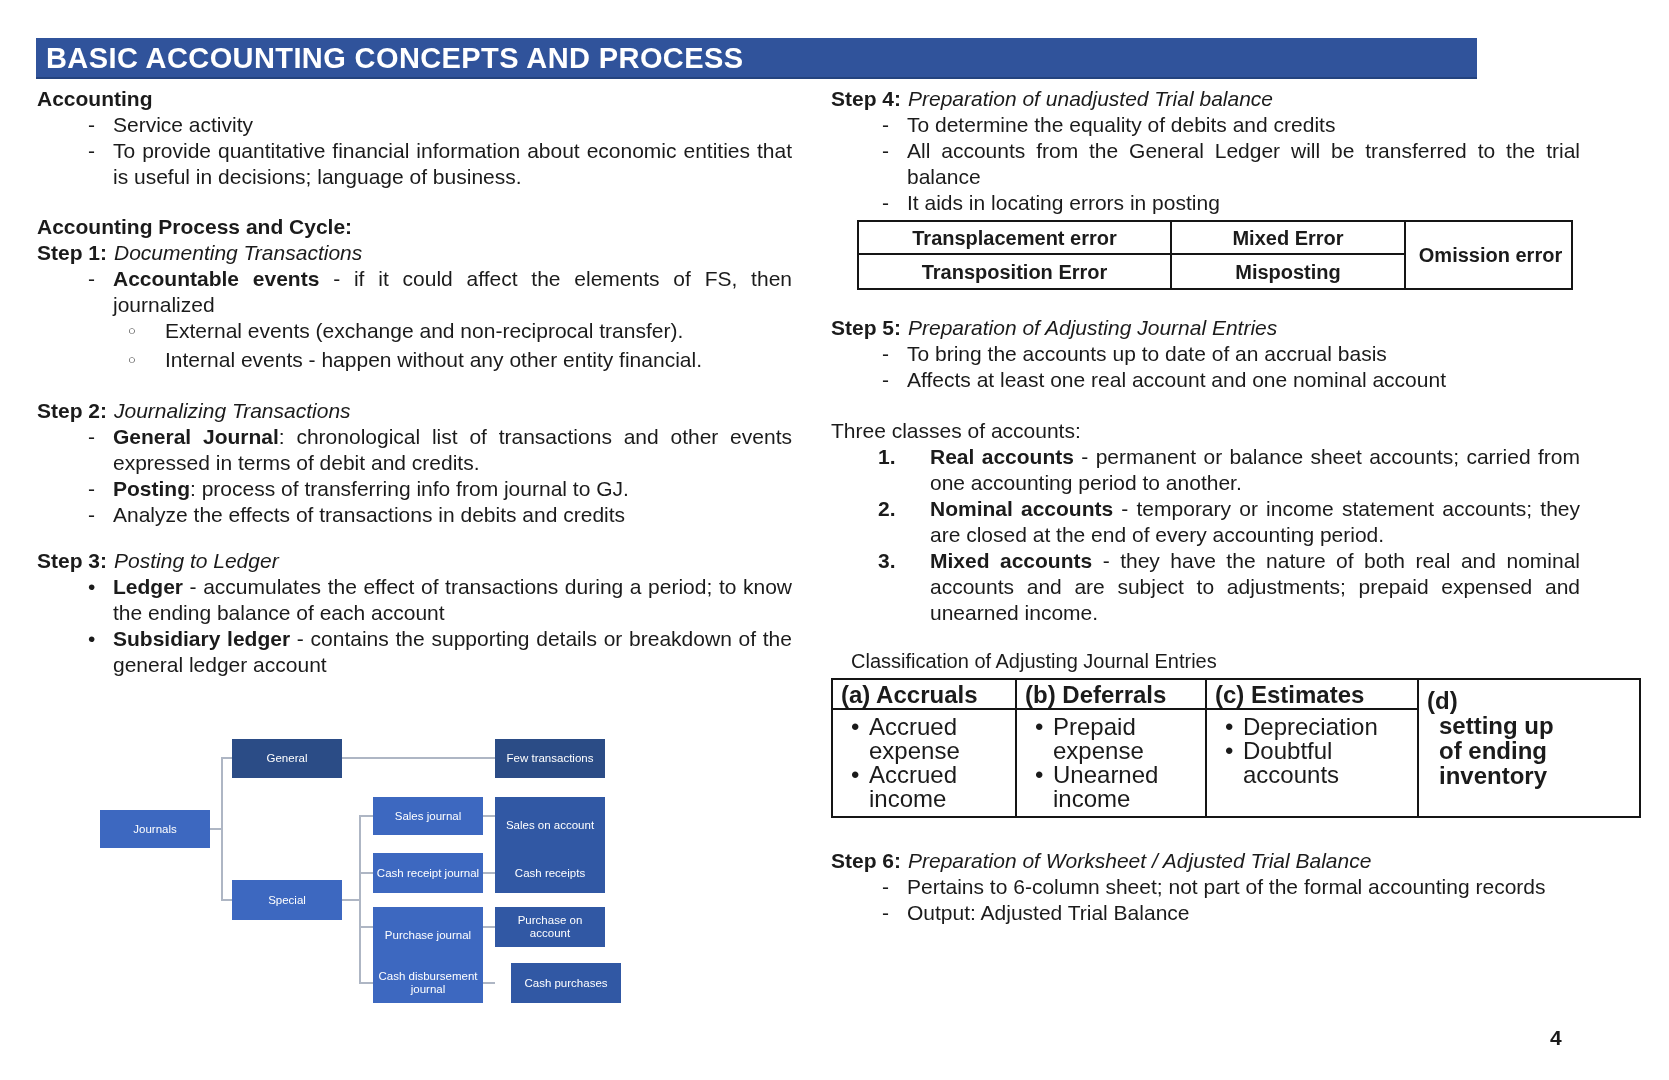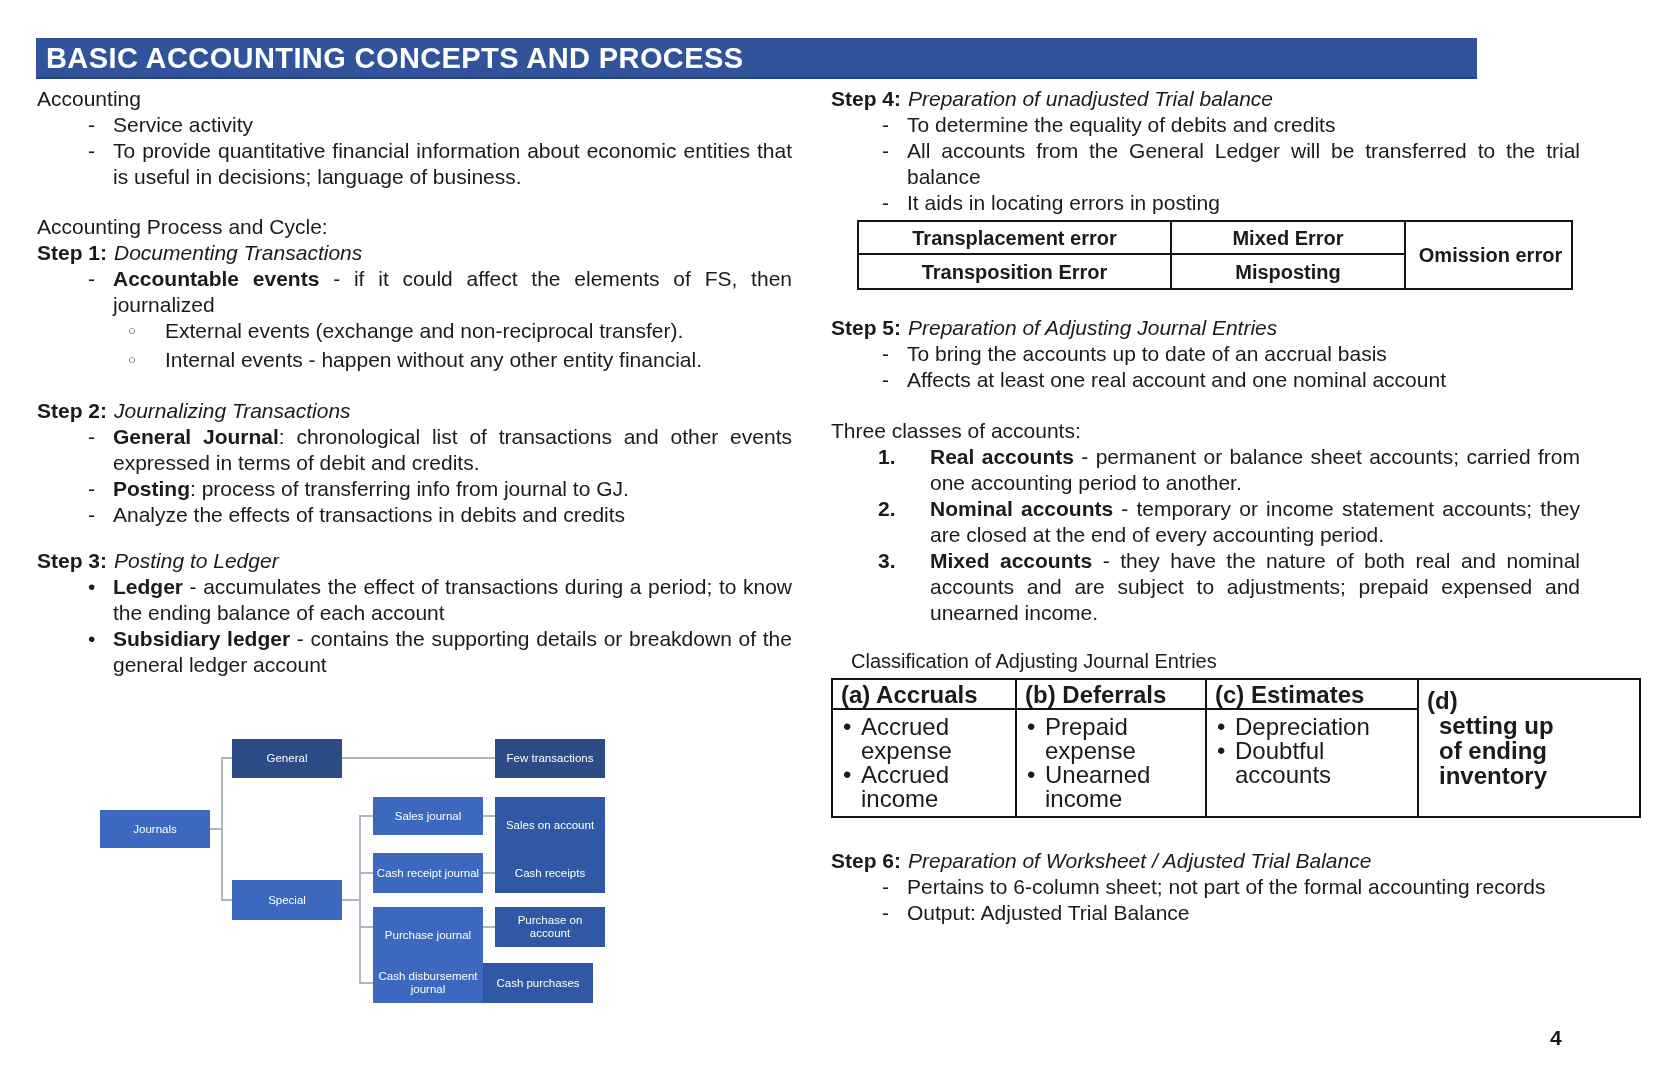--- a/index.html
+++ b/index.html
@@ -7,21 +7,21 @@
         font-family:"Liberation Sans", sans-serif;color:var(--text,#1b1b1b);}
   
   .banner{position:absolute;left:36px;top:38px;width:1441px;height:41px;
           background:var(--banner-bg,#30539B);color:var(--banner-text,#fff);
           font-size:29px;font-weight:700;line-height:41px;padding-left:10px;
           letter-spacing:.4px;border-bottom:2px solid #24437E;box-sizing:border-box;}
   
   .col{position:absolute;top:82px;font-size:21px;line-height:26px;}
   .col-left{left:37px;width:755px;}
   .col-right{left:831px;width:749px;}
-  .h{font-weight:400;}
+  .h{font-weight:700;}
   .step{margin-top:22px;}
   .step .lbl{font-weight:700;}
   .step .ttl{font-style:italic;margin-left:7px;}
   .mt4{margin-top:4px;} .mt20{margin-top:20px;} .mt24{margin-top:24px;}
   .mt25{margin-top:25px;} .mt30{margin-top:30px;}
   
   .li{display:flex;}
   .li .m{flex:0 0 25px;}
   .li.l1{padding-left:51px;}
   .li.sub{padding-left:91px;} .li.sub .m{flex:0 0 37px;}
@@ -41,21 +41,21 @@
   .t1 .mg{grid-column:3;grid-row:1 / span 2;border-right:none;line-height:24px;}
   
   .cap{margin:22px 0 0 20px;font-size:20px;}
   .t2{display:grid;grid-template-columns:184px 190px 212px 160px;
       margin-top:4px;border:2px solid var(--table-border,#151515);width:810px;
       box-sizing:border-box;font-size:24px;}
   .t2 .hc{height:30px;line-height:30px;font-weight:700;padding-left:8px;
           border-right:2px solid var(--table-border,#151515);
           border-bottom:2px solid var(--table-border,#151515);box-sizing:border-box;}
   .t2 .bc{min-height:97px;padding:5px 4px 5px 6px;line-height:24px;
-          border-right:2px solid var(--table-border,#151515);box-sizing:border-box;}
+          border-right:2px solid var(--table-border,#151515);box-sizing:border-box;margin-left:8px;}
   .t2 .dcell{grid-column:4;grid-row:1 / span 2;border-right:none;padding:8px 6px 5px 8px;
              font-weight:700;line-height:25px;box-sizing:border-box;}
   .t2 .dtxt{padding-left:12px;max-width:135px;}
   .t2 .li{display:flex;}
   .t2 .li .m{flex:0 0 18px;padding-left:4px;}
   .t2 .li .tx{text-align:left;max-width:125px;}
   .t2 .lastcol{border-right:2px solid var(--table-border,#151515);}
   
   .diagram{position:absolute;left:95px;top:735px;width:530px;height:280px;}
   .dbox{position:absolute;color:#fff;font-size:11.5px;line-height:13px;font-weight:500;
@@ -154,21 +154,21 @@
     <div class="dbox dark" style="left:137px;top:4px;width:110px;height:39px">General</div>
     <div class="dbox dark" style="left:400px;top:4px;width:110px;height:39px">Few transactions</div>
     <div class="dbox bright" style="left:137px;top:145px;width:110px;height:40px">Special</div>
     <div class="dbox bright" style="left:278px;top:62px;width:110px;height:38px">Sales journal</div>
     <div class="dbox mid" style="left:400px;top:62px;width:110px;height:56px">Sales on account</div>
     <div class="dbox bright" style="left:278px;top:118px;width:110px;height:40px">Cash receipt journal</div>
     <div class="dbox mid" style="left:400px;top:118px;width:110px;height:40px">Cash receipts</div>
     <div class="dbox bright" style="left:278px;top:172px;width:110px;height:56px">Purchase journal</div>
     <div class="dbox mid" style="left:400px;top:172px;width:110px;height:40px">Purchase on account</div>
     <div class="dbox bright" style="left:278px;top:228px;width:110px;height:40px">Cash disbursement journal</div>
-    <div class="dbox mid" style="left:388px;top:228px;width:110px;height:40px">Cash purchases</div>
+    <div class="dbox mid" style="left:416px;top:228px;width:110px;height:40px">Cash purchases</div>
   </div>
 
   <div class="col col-right">
     <div class="step" style="margin-top:4px">
       <span class="lbl">Step 4:</span><span class="ttl">Preparation of unadjusted Trial balance</span>
     </div>
     <div class="li l1">
       <span class="m dash"></span>
       <div class="tx">To determine the equality of debits and credits</div>
     </div>

